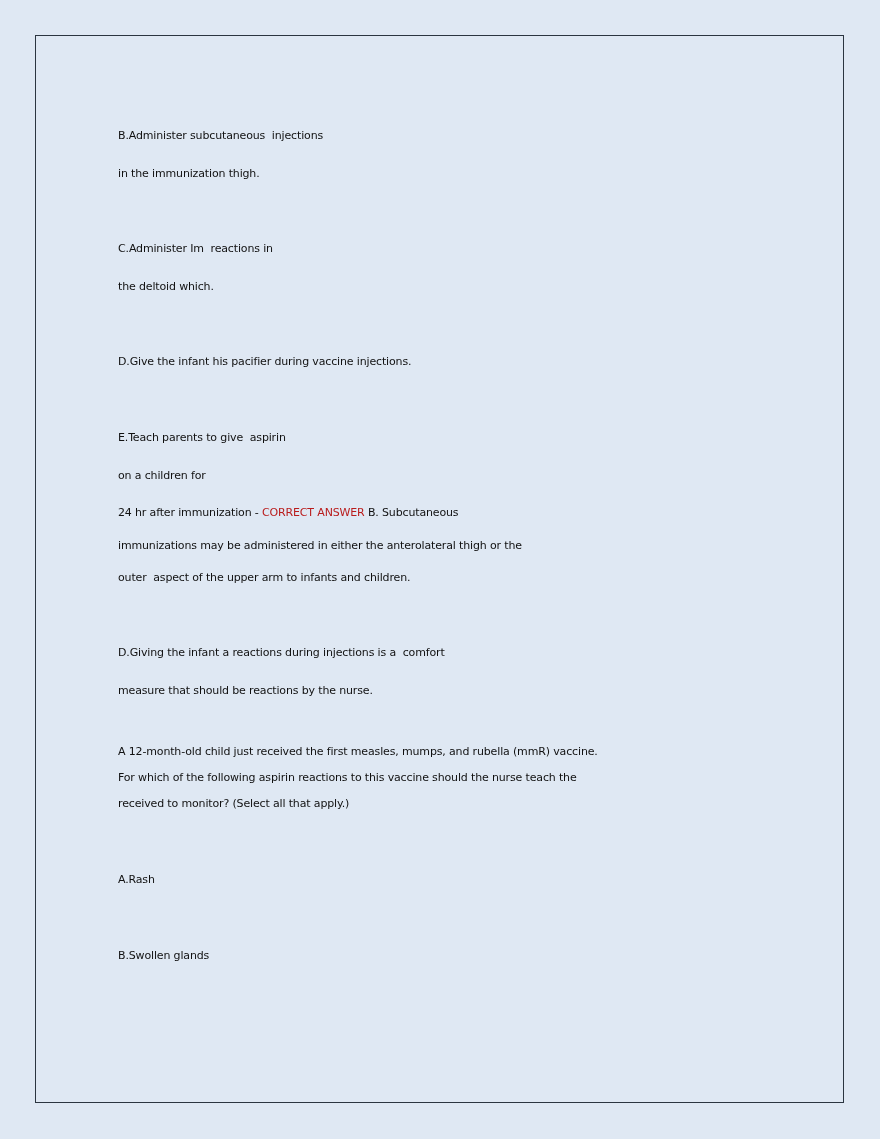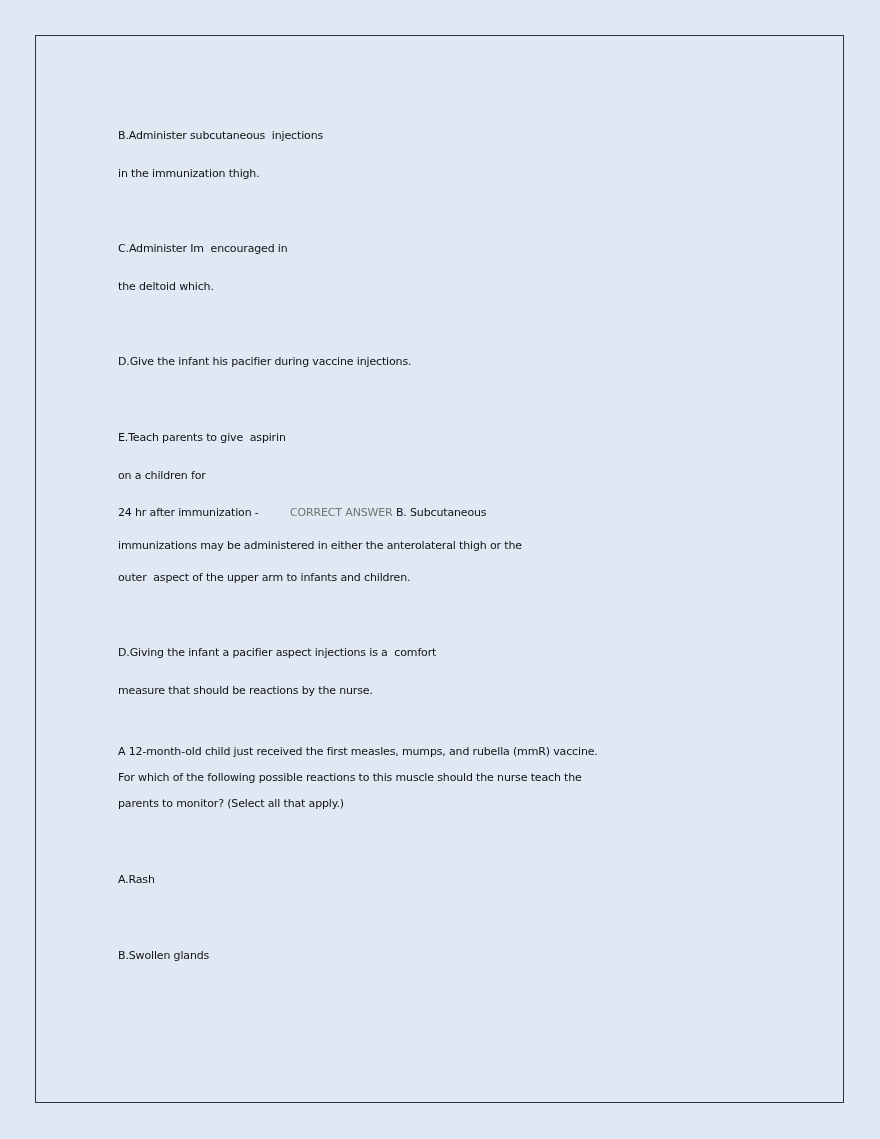--- a/index.html
+++ b/index.html
@@ -25,42 +25,42 @@
       box-sizing: border-box;
     }
     .line {
       position: absolute;
       left: 118px;
       font-size: 11px;
       line-height: 20px;
       white-space: pre;
       letter-spacing: -0.15px;
     }
-    .red { color: #737373; margin-left: 28px; }
+    .red { color: #b91c1c; }
   </style>
 </head>
 <body>
 
 <div class="page-border"></div>
 
 <div class="line" style="top:126px">B.Administer subcutaneous  injections</div>
 <div class="line" style="top:164px">in the immunization thigh.</div>
 
-<div class="line" style="top:239px">C.Administer Im  encouraged in</div>
+<div class="line" style="top:239px">C.Administer Im  reactions in</div>
 <div class="line" style="top:277px">the deltoid which.</div>
 
 <div class="line" style="top:352px">D.Give the infant his pacifier during vaccine injections.</div>
 
 <div class="line" style="top:428px">E.Teach parents to give  aspirin</div>
 <div class="line" style="top:466px">on a children for</div>
 <div class="line" style="top:503px"><span>24 hr after immunization - </span><span class="red">CORRECT ANSWER</span><span> B. Subcutaneous</span></div>
 <div class="line" style="top:536px">immunizations may be administered in either the anterolateral thigh or the</div>
 <div class="line" style="top:568px">outer  aspect of the upper arm to infants and children.</div>
 
-<div class="line" style="top:643px">D.Giving the infant a pacifier aspect injections is a  comfort</div>
+<div class="line" style="top:643px">D.Giving the infant a reactions during injections is a  comfort</div>
 <div class="line" style="top:681px">measure that should be reactions by the nurse.</div>
 
 <div class="line" style="top:742px">A 12-month-old child just received the first measles, mumps, and rubella (mmR) vaccine.</div>
-<div class="line" style="top:768px">For which of the following possible reactions to this muscle should the nurse teach the</div>
-<div class="line" style="top:794px">parents to monitor? (Select all that apply.)</div>
+<div class="line" style="top:768px">For which of the following aspirin reactions to this vaccine should the nurse teach the</div>
+<div class="line" style="top:794px">received to monitor? (Select all that apply.)</div>
 
 <div class="line" style="top:870px">A.Rash</div>
 <div class="line" style="top:946px">B.Swollen glands</div>
 
 </body></html>

